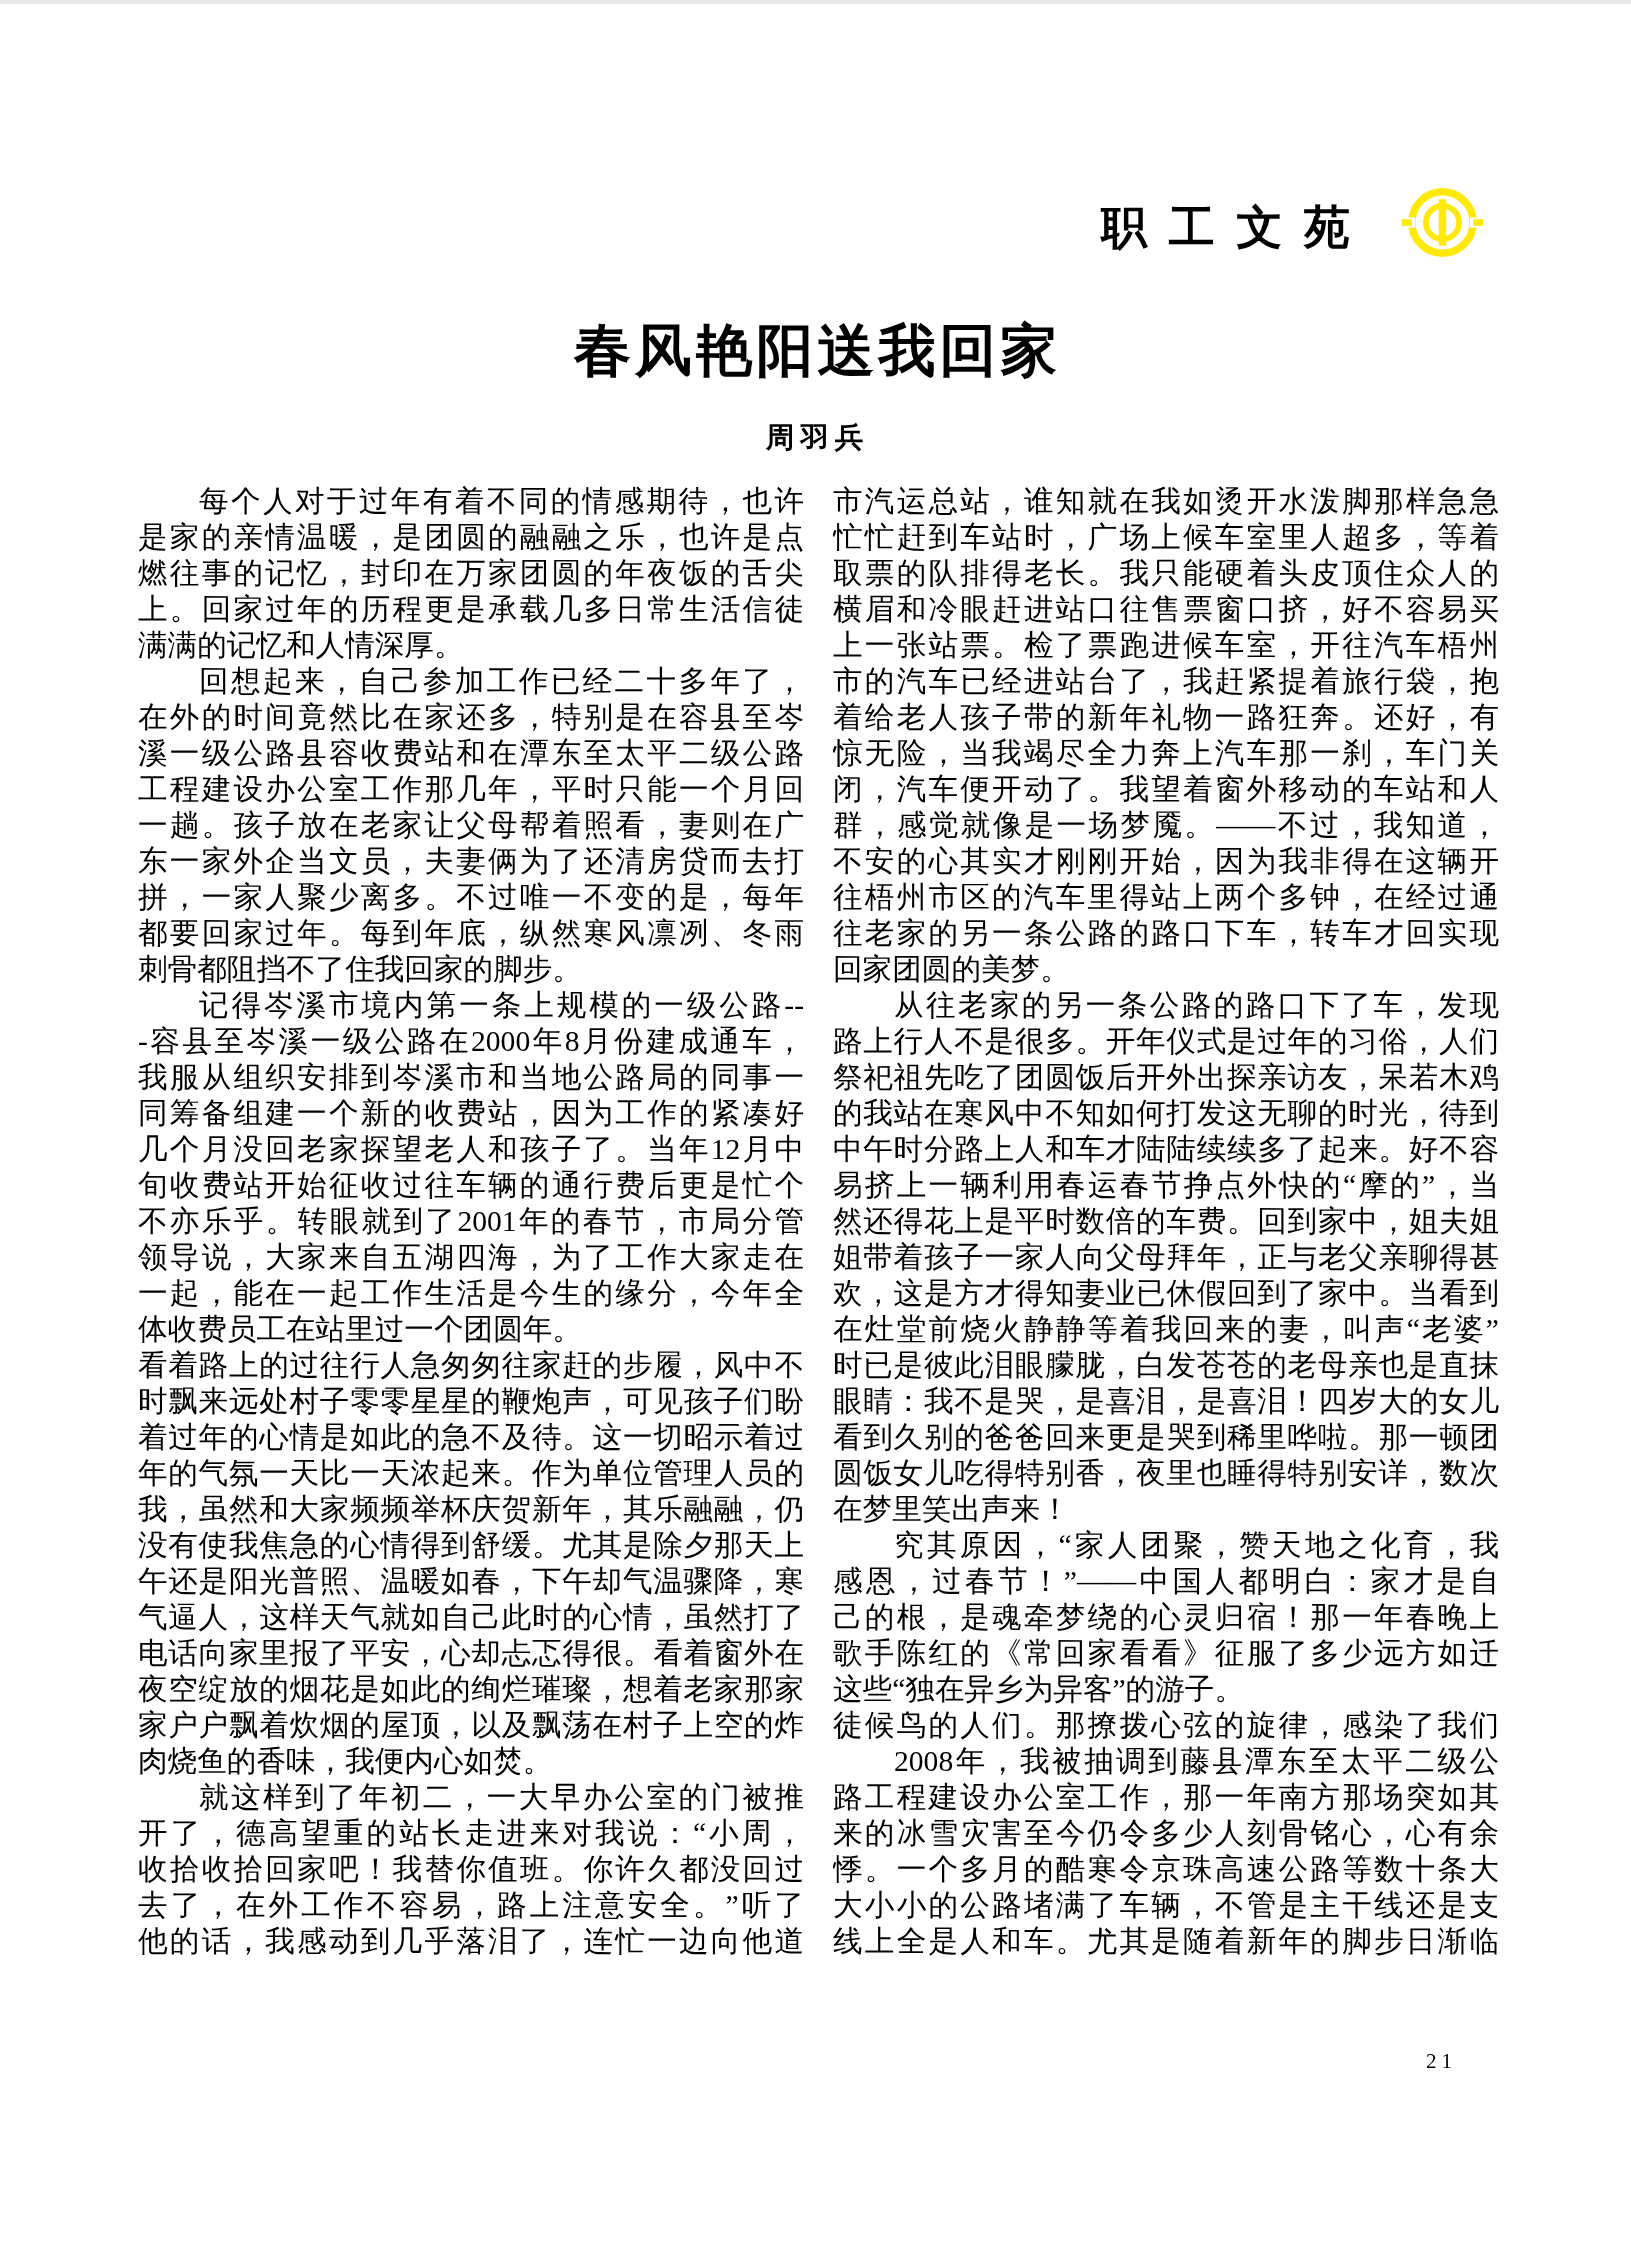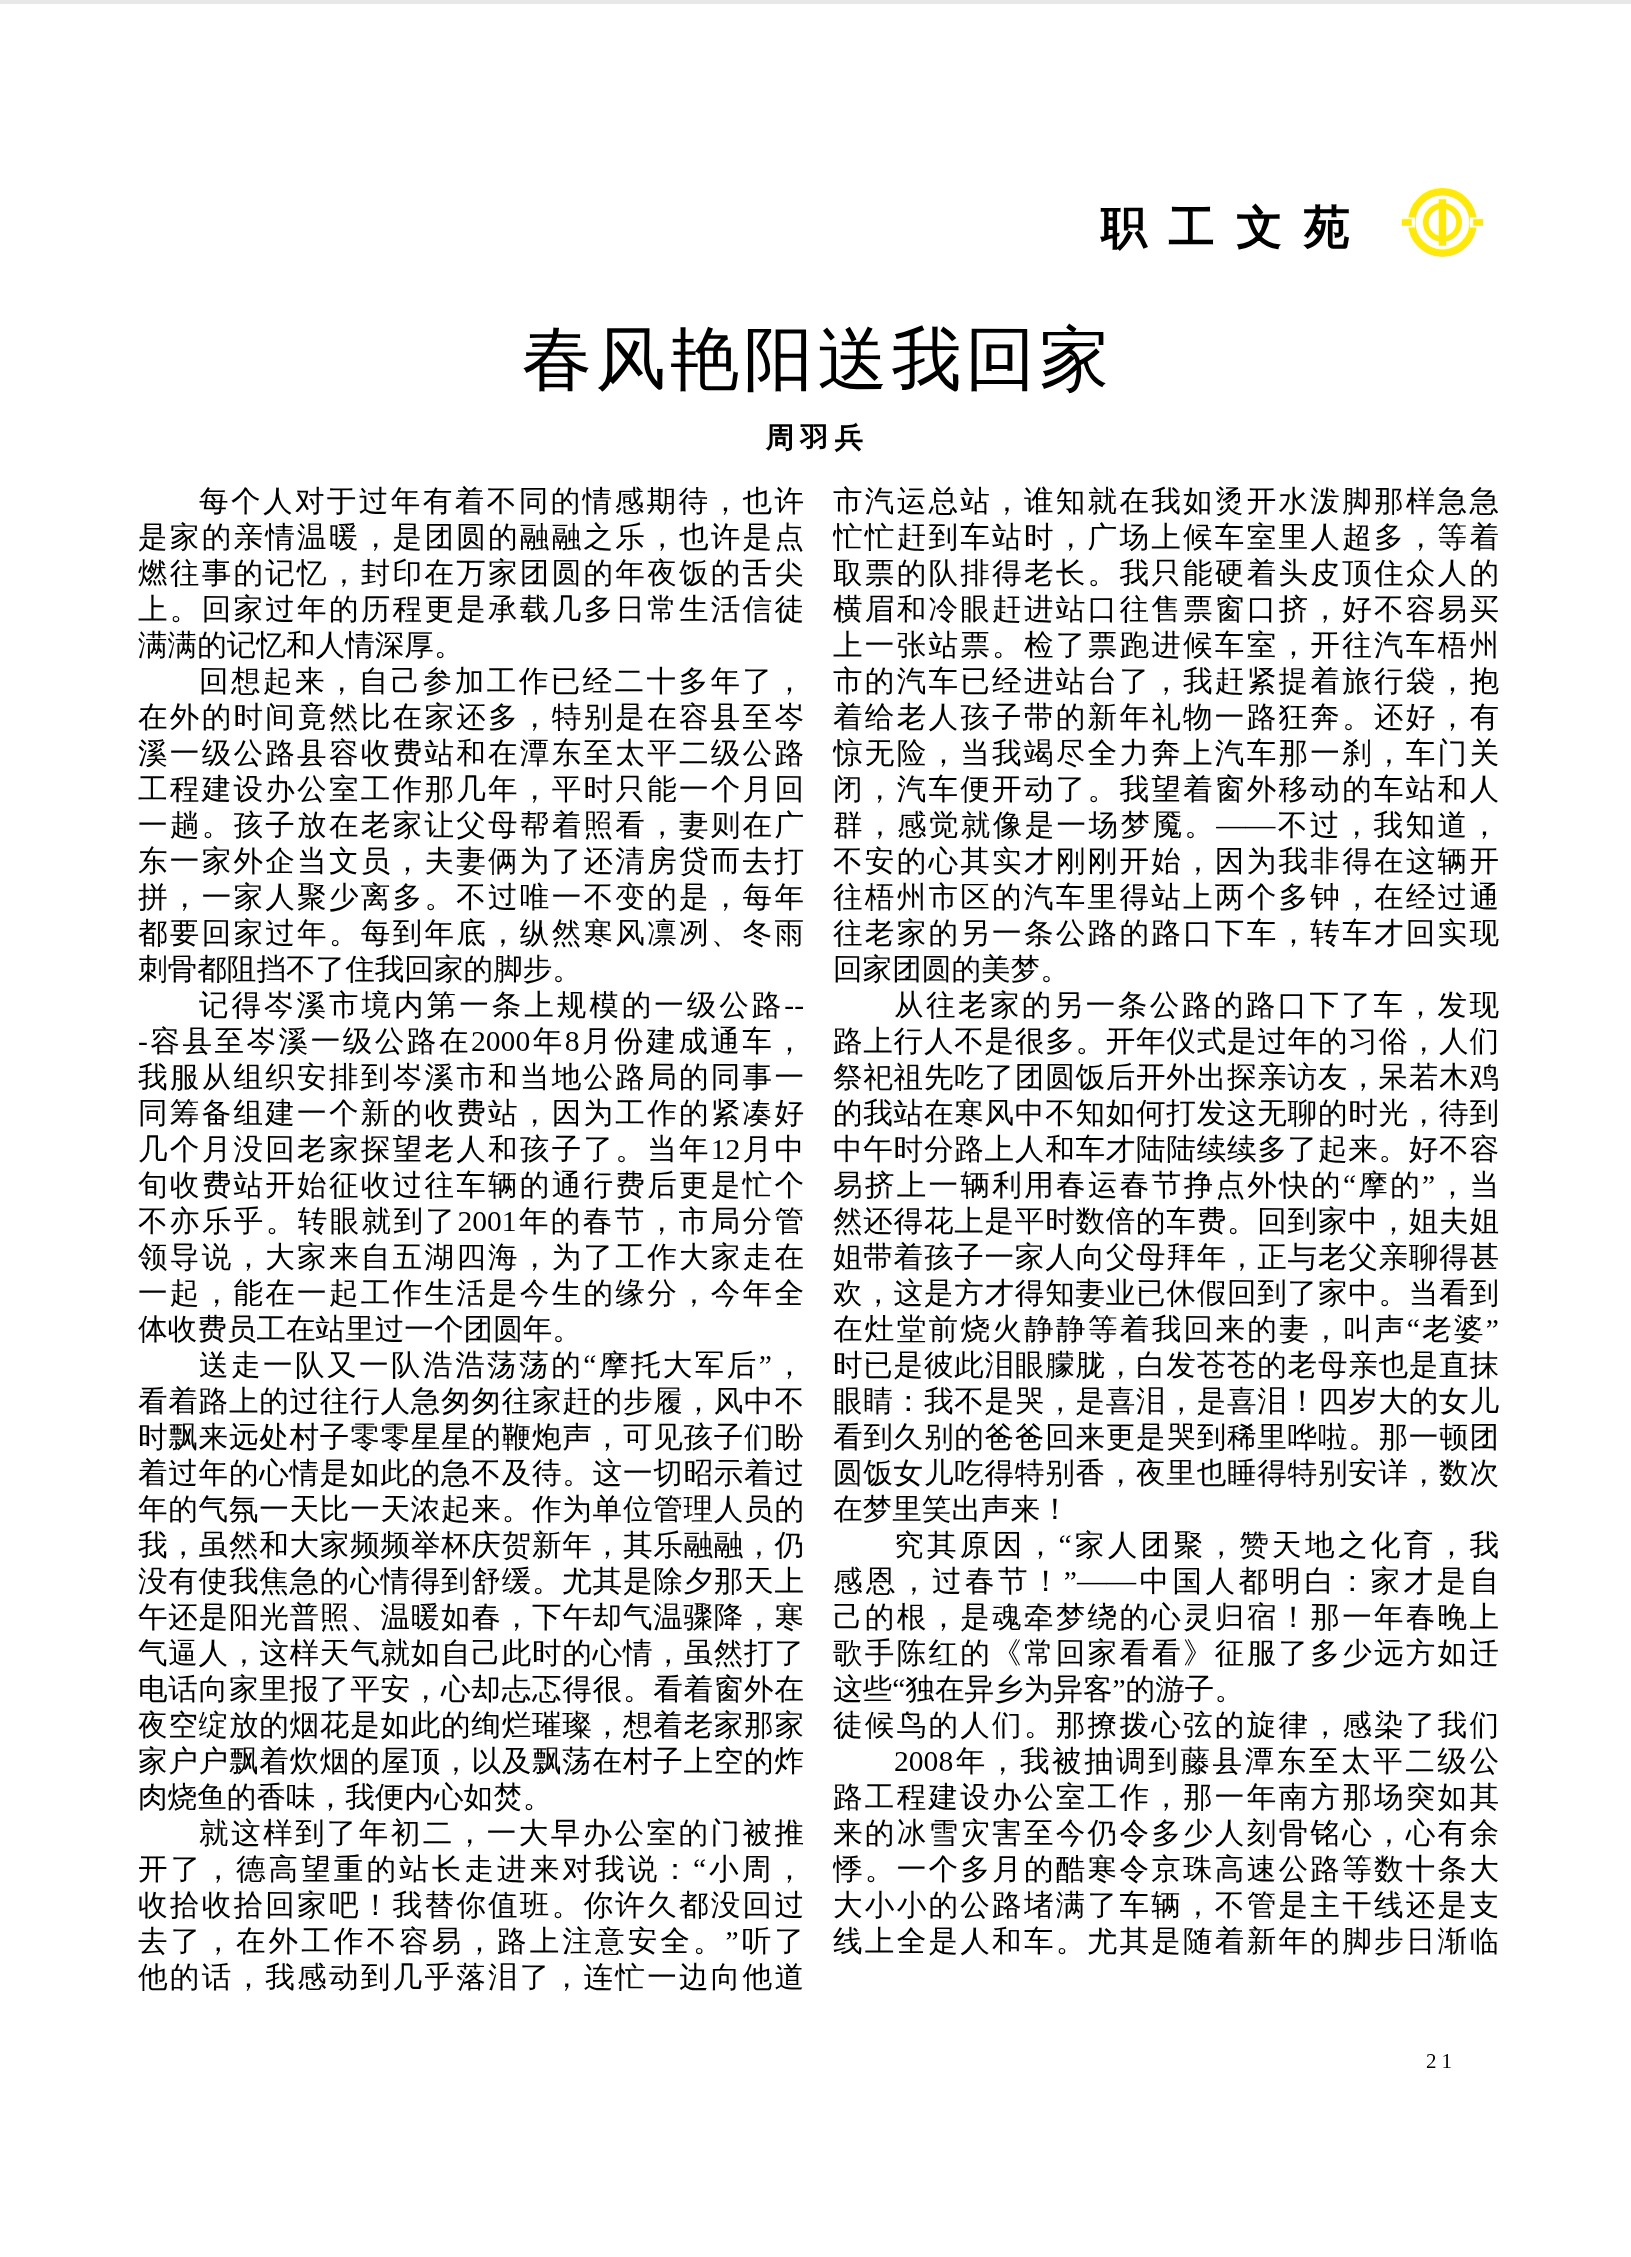--- a/index.html
+++ b/index.html
@@ -23,22 +23,22 @@
   .logo{
     position:absolute;
     left:1401px;top:177px;
     width:83px;height:83px;
   }
   .title{
     position:absolute;
     left:138px;top:309px;
     width:1359px;
     text-align:center;
-    font-size:70px;
-    font-weight:normal;
+    font-size:57px;
+    font-weight:bold;
     letter-spacing:3.9px;
     white-space:nowrap;
   }
   .author{
     position:absolute;
     left:138px;top:414px;
     width:1359px;
     text-align:center;
     font-size:28.6px;
     font-weight:bold;
@@ -111,21 +111,20 @@
       <div class="line indent">记得岑溪市境内第一条上规模的一级公路--</div>
       <div class="line">-容县至岑溪一级公路在2000年8月份建成通车，</div>
       <div class="line">我服从组织安排到岑溪市和当地公路局的同事一</div>
       <div class="line">同筹备组建一个新的收费站，因为工作的紧凑好</div>
       <div class="line">几个月没回老家探望老人和孩子了。当年12月中</div>
       <div class="line">旬收费站开始征收过往车辆的通行费后更是忙个</div>
       <div class="line">不亦乐乎。转眼就到了2001年的春节，市局分管</div>
       <div class="line">领导说，大家来自五湖四海，为了工作大家走在</div>
       <div class="line">一起，能在一起工作生活是今生的缘分，今年全</div>
       <div class="line para-end">体收费员工在站里过一个团圆年。</div>
-      <div class="line indent">送走一队又一队浩浩荡荡的“摩托大军后”，</div>
       <div class="line">看着路上的过往行人急匆匆往家赶的步履，风中不</div>
       <div class="line">时飘来远处村子零零星星的鞭炮声，可见孩子们盼</div>
       <div class="line">着过年的心情是如此的急不及待。这一切昭示着过</div>
       <div class="line">年的气氛一天比一天浓起来。作为单位管理人员的</div>
       <div class="line">我，虽然和大家频频举杯庆贺新年，其乐融融，仍</div>
       <div class="line">没有使我焦急的心情得到舒缓。尤其是除夕那天上</div>
       <div class="line">午还是阳光普照、温暖如春，下午却气温骤降，寒</div>
       <div class="line">气逼人，这样天气就如自己此时的心情，虽然打了</div>
       <div class="line">电话向家里报了平安，心却忐忑得很。看着窗外在</div>
       <div class="line">夜空绽放的烟花是如此的绚烂璀璨，想着老家那家</div>

